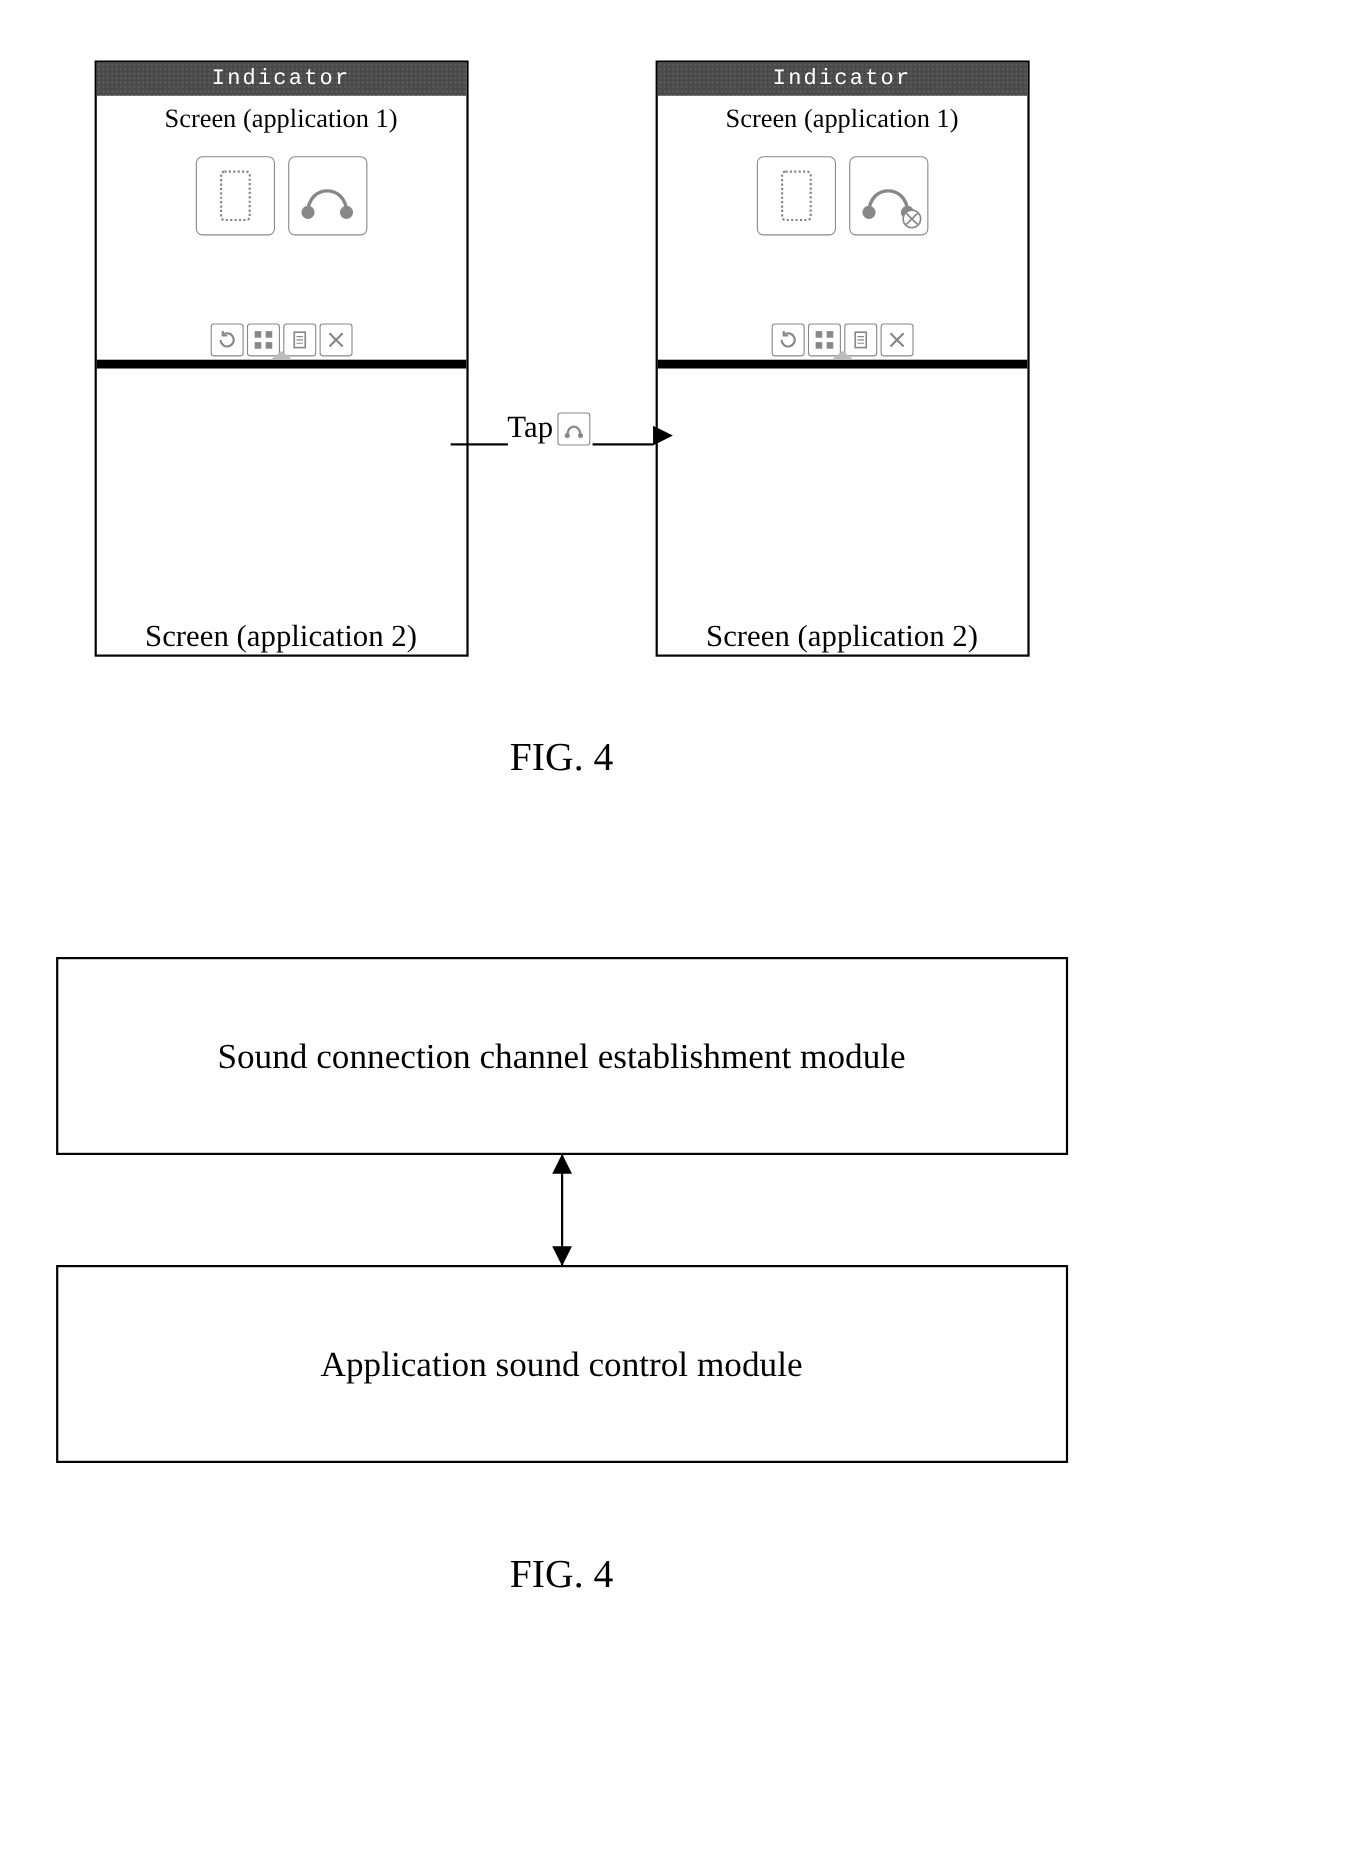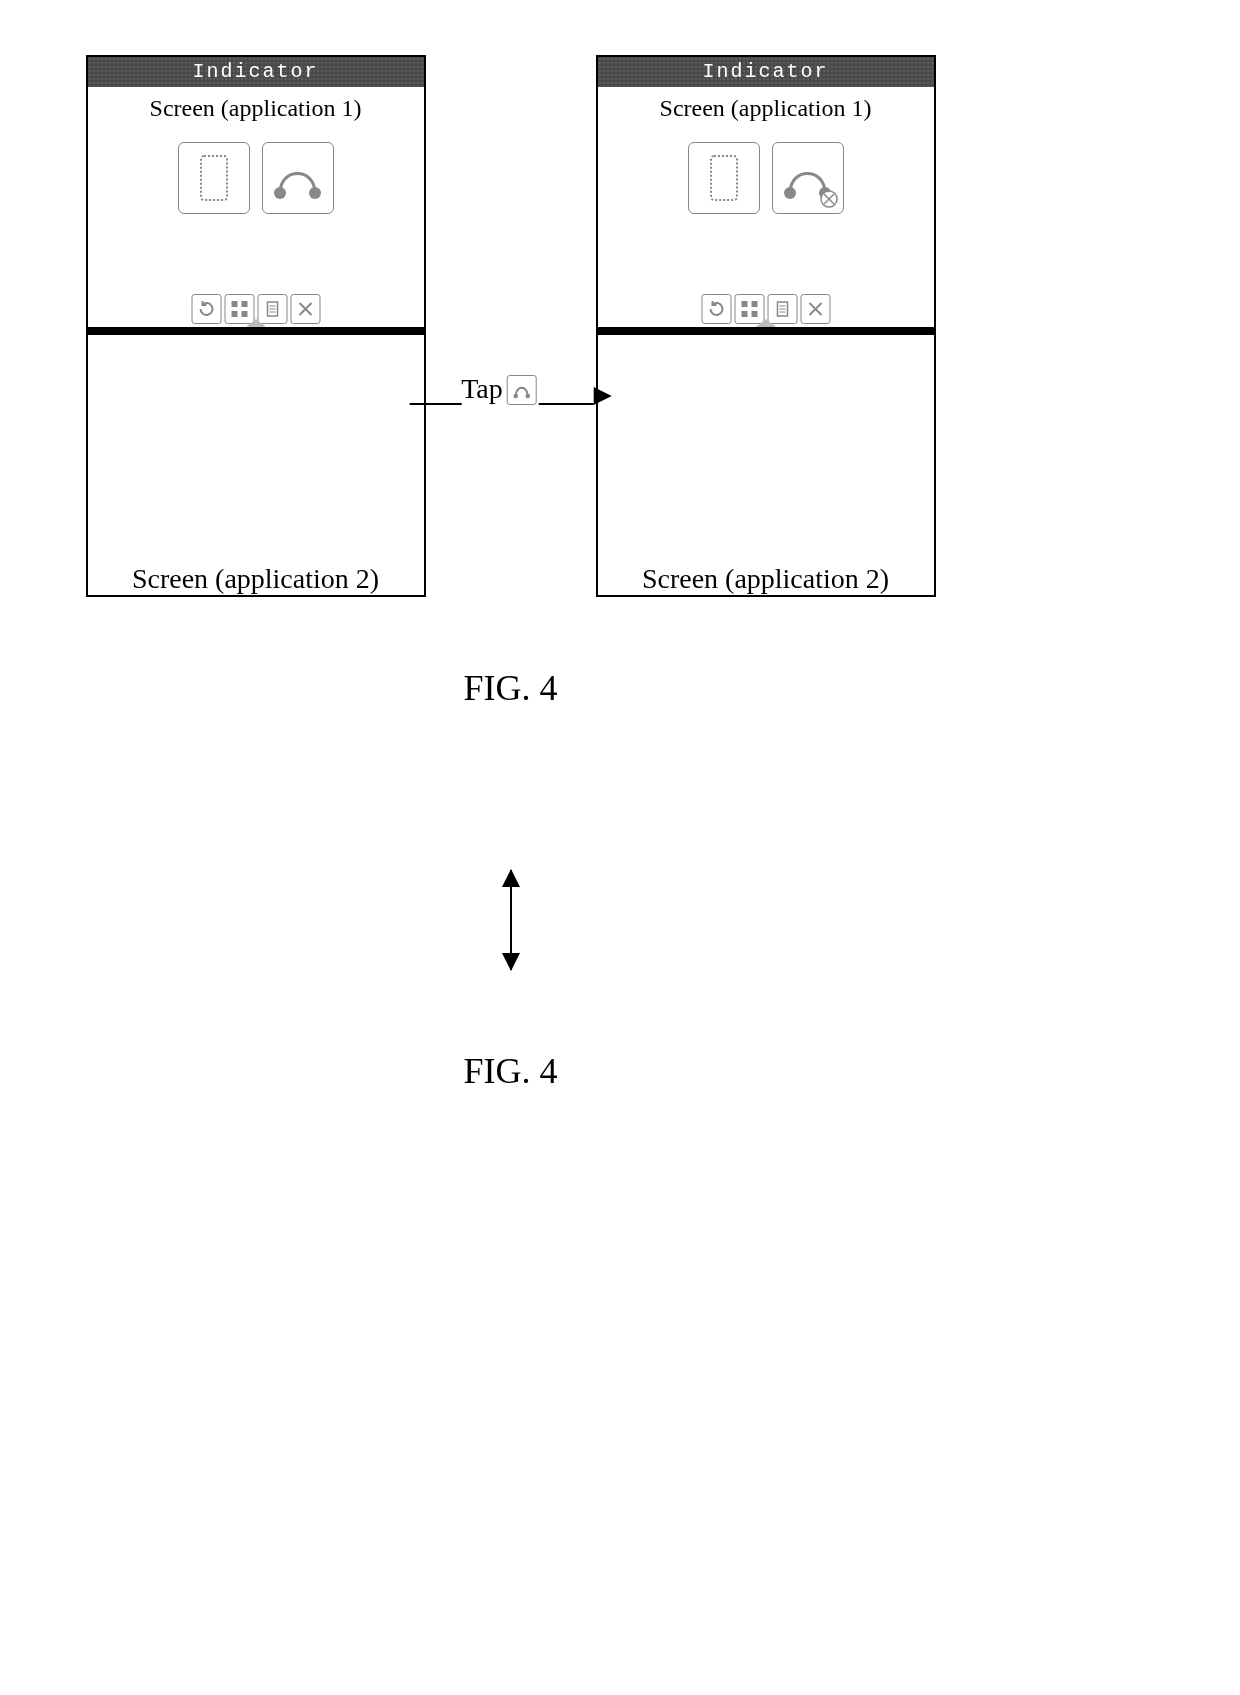--- a/index.html
+++ b/index.html
@@ -355,18 +355,20 @@
         </div>
         <div class="arrow-line-right"></div>
         <div class="arrowhead"></div>
       </div>
     </div>
 
     <div class="fig-caption">FIG. 4</div>
   </div>
 
   <div class="fig4-wrap">
+    <div class="module-box">Sound connection channel establishment module</div>
     <div class="vert-arrow"></div>
+    <div class="module-box">Application sound control module</div>
 
     <div class="fig-caption" style="margin-top:80px;">FIG. 4</div>
   </div>
 
 </div>
 
 </body></html>

